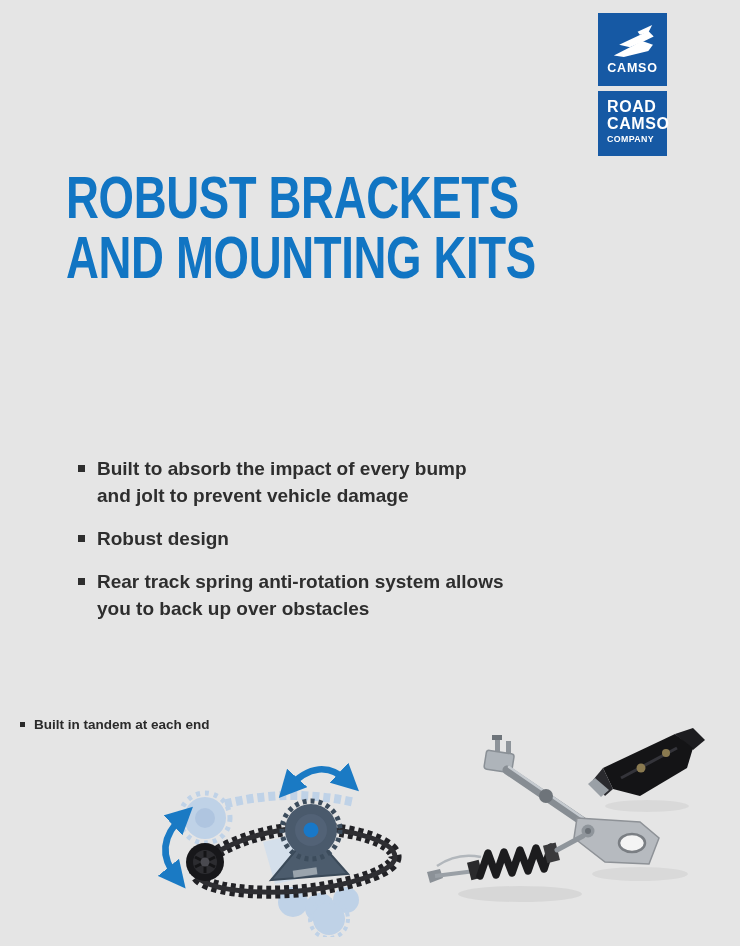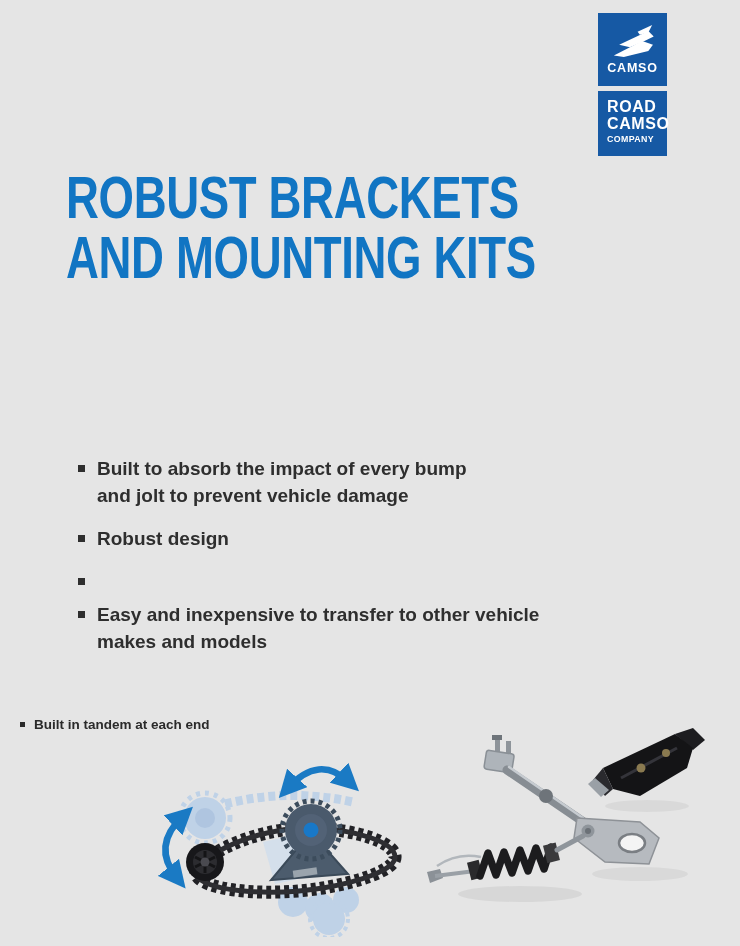--- a/index.html
+++ b/index.html
@@ -75,25 +75,22 @@
       <span class="sq"></span>
       <span class="ftext">Built to absorb the impact of every bump
 and jolt to prevent vehicle damage</span>
     </li>
     <li>
       <span class="sq"></span>
       <span class="ftext">Robust design</span>
     </li>
     <li>
       <span class="sq"></span>
-    </li>
-    <li>
-      <span class="sq"></span>
-      <span class="ftext">Easy and inexpensive to transfer to other vehicle
-makes and models</span>
+      <span class="ftext">Rear track spring anti-rotation system allows
+you to back up over obstacles</span>
     </li>
   </ul>
 
   <div class="footnote">
     <span class="sq2"></span>
     <span class="ntext">Built in tandem at each end</span>
   </div>
 
   <svg class="fig-track" viewBox="0 0 285 195">
     <defs>

